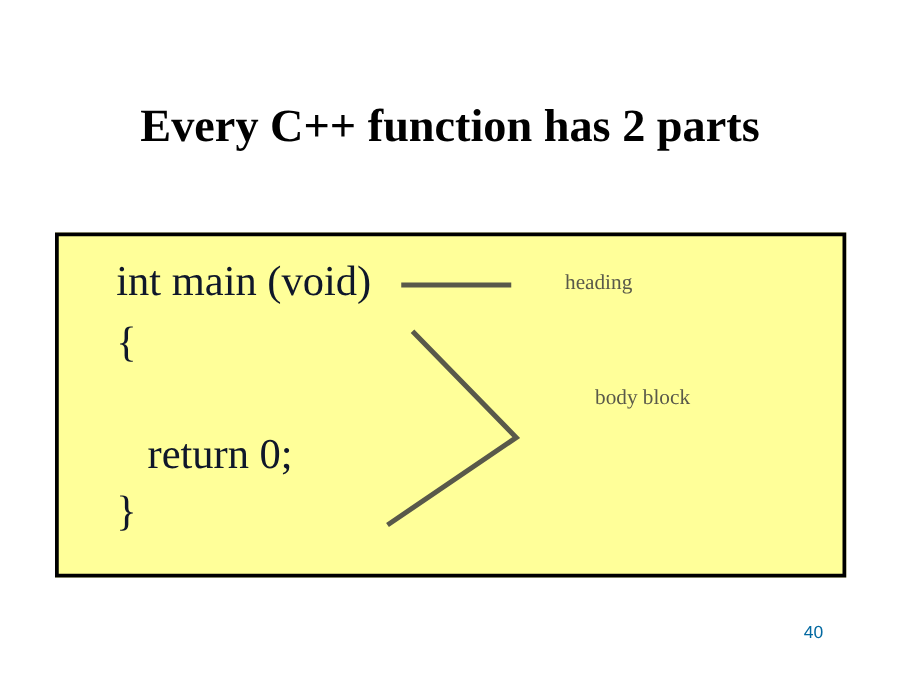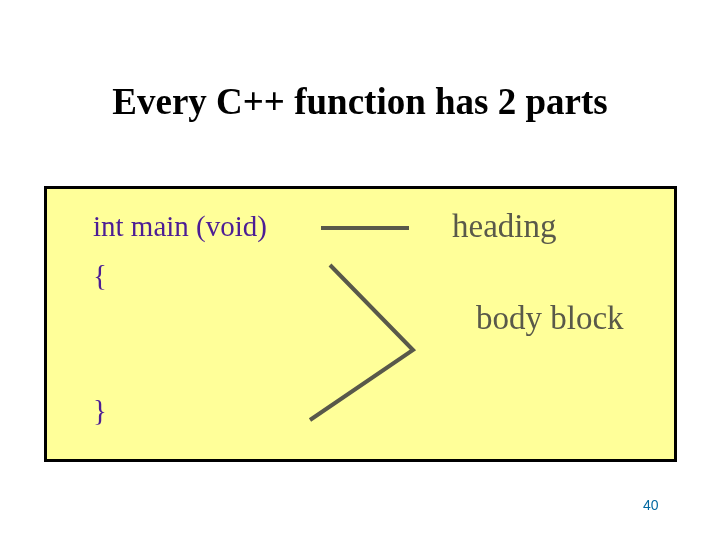--- a/index.html
+++ b/index.html
@@ -44,35 +44,35 @@
     height: 276px;
     background: #ffff99;
     border: 3px solid #000000;
     box-sizing: border-box;
   }
 
   
   .code-line {
     position: absolute;
     font-family: "Liberation Serif", serif;
-    font-size: 29px;
+    font-size: 34px;
     line-height: 28px;
-    color: #4c1d95;
+    color: #0f172a;
     white-space: nowrap;
   }
   .code-main   { left: 93px;  top: 212px; }
   .code-open   { left: 93px;  top: 261px; }
   .code-return { left: 118px; top: 350px; }
   .code-close  { left: 93px;  top: 396px; }
 
   
   .annot-label {
     position: absolute;
     font-family: "Liberation Serif", serif;
-    font-size: 33px;
+    font-size: 17px;
     line-height: 28px;
     color: #59594a;
     white-space: nowrap;
   }
   .label-heading { left: 452px; top: 212px; }
   .label-body    { left: 476px; top: 304px; }
 
   
   .connectors {
     position: absolute;
@@ -100,20 +100,21 @@
 <div class="slide">
 
   <div class="slide-title">Every C++ function has 2 parts</div>
 
   <div class="yellow-box"></div>
 
   <div class="code-line code-main">int main (void)</div>
 
   <div class="code-line code-open">{</div>
 
+  <div class="code-line code-return">return 0;</div>
 
   <div class="code-line code-close">}</div>
 
   <div class="annot-label label-heading">heading</div>
 
   <div class="annot-label label-body">body block</div>
 
   <svg class="connectors" viewBox="0 0 720 540" width="720" height="540">
     <line x1="321" y1="228" x2="409" y2="228" stroke="#59594a" stroke-width="4" stroke-linecap="butt"></line>
     <polyline points="330,265 413,350 310,420" fill="none" stroke="#59594a" stroke-width="4" stroke-linecap="butt" stroke-linejoin="miter"></polyline>

